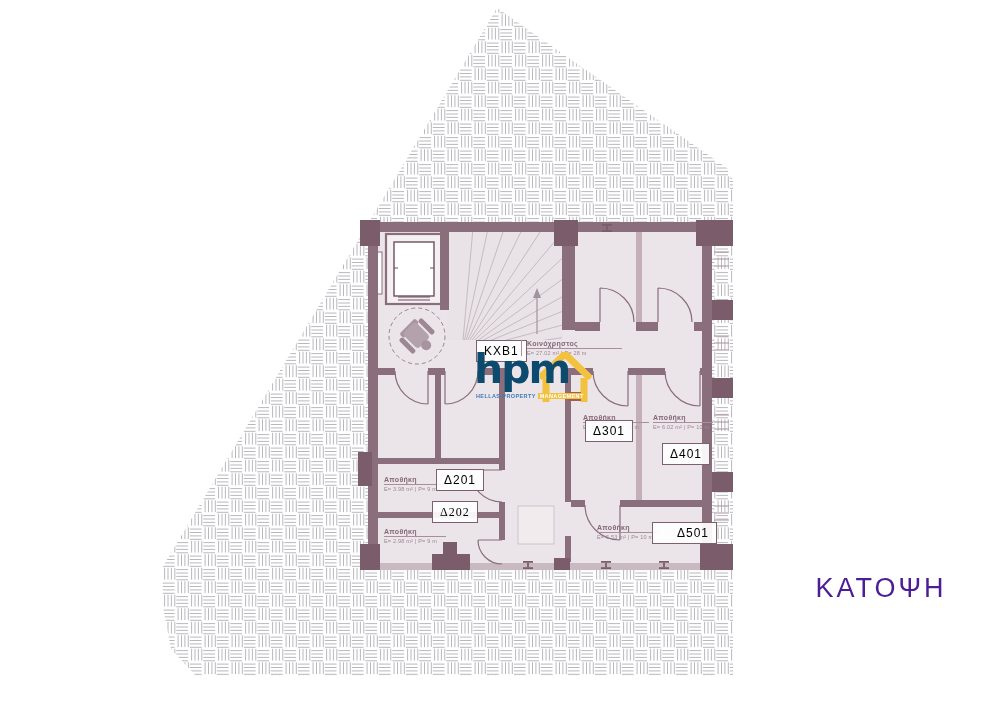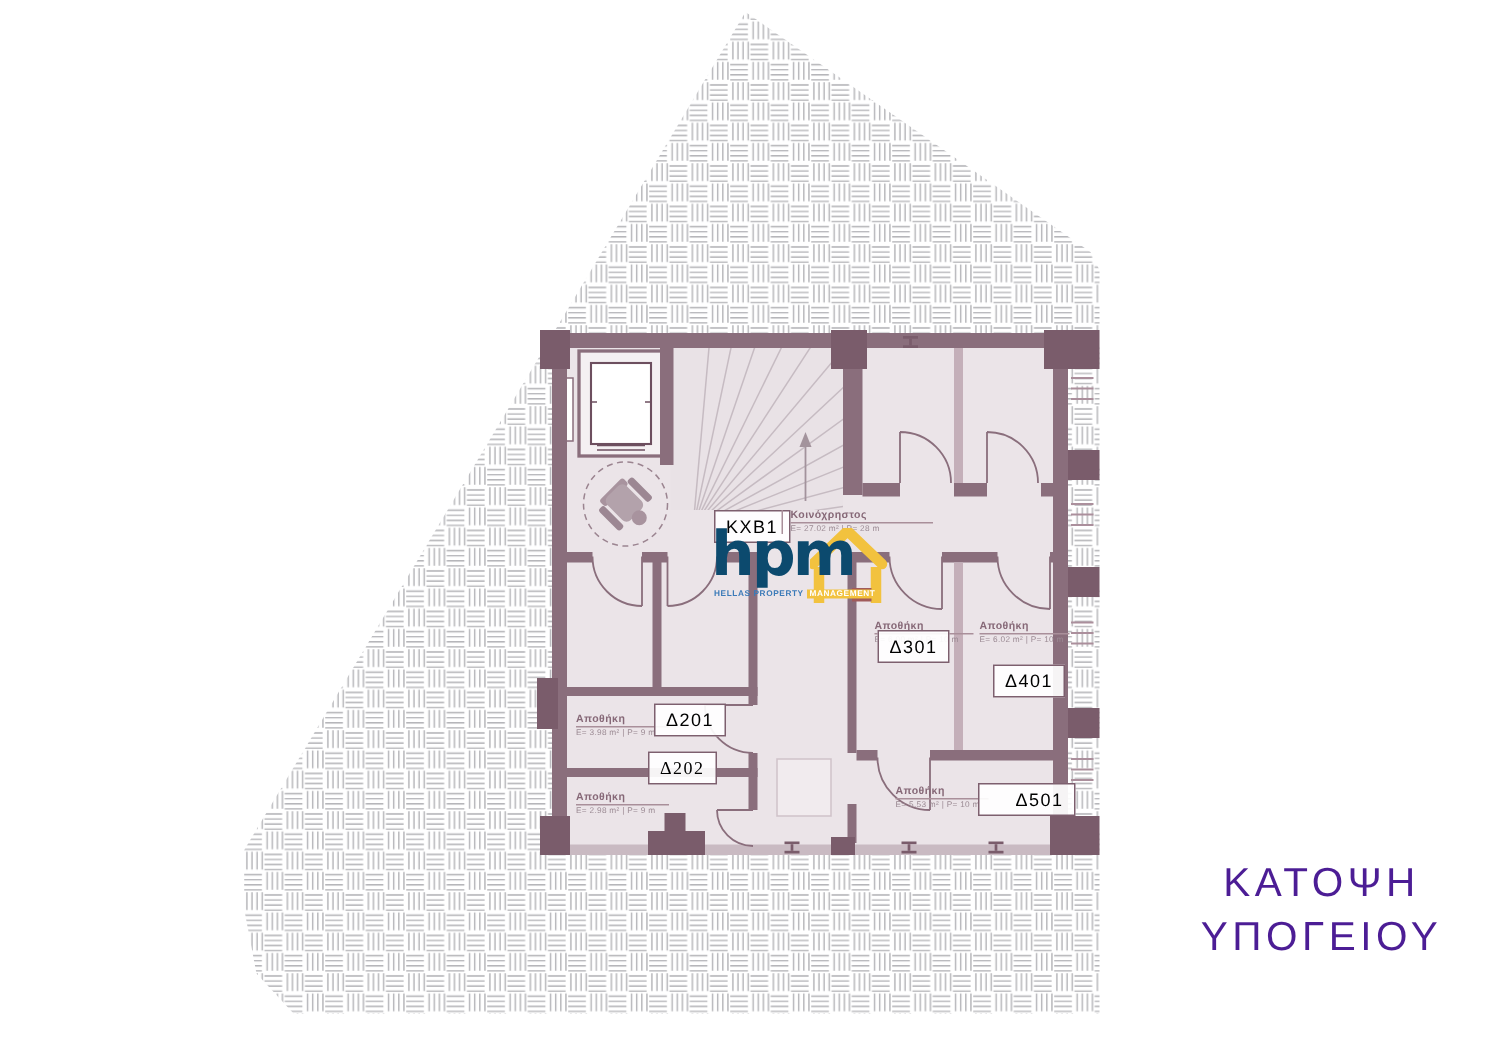--- a/index.html
+++ b/index.html
@@ -237,16 +237,15 @@
   <div class="room-tag" style="left:662px;top:443px;">Δ401</div>
 
   <div class="room-info" style="left:597px;top:524px;width:62px;">
     <div class="name">Αποθήκη</div>
     <div class="metrics">Ε= 5.53 m² | P= 10 m</div>
   </div>
   <div class="room-tag" style="left:652px;top:522px;padding-left:24px;">Δ501</div>
 
   <div id="plan-title">
     <div>ΚΑΤΟΨΗ</div>
-    <div>ΥΠΟΓΕΙΟΥ</div>
   </div>
 
 </div>
 
 </body></html>

